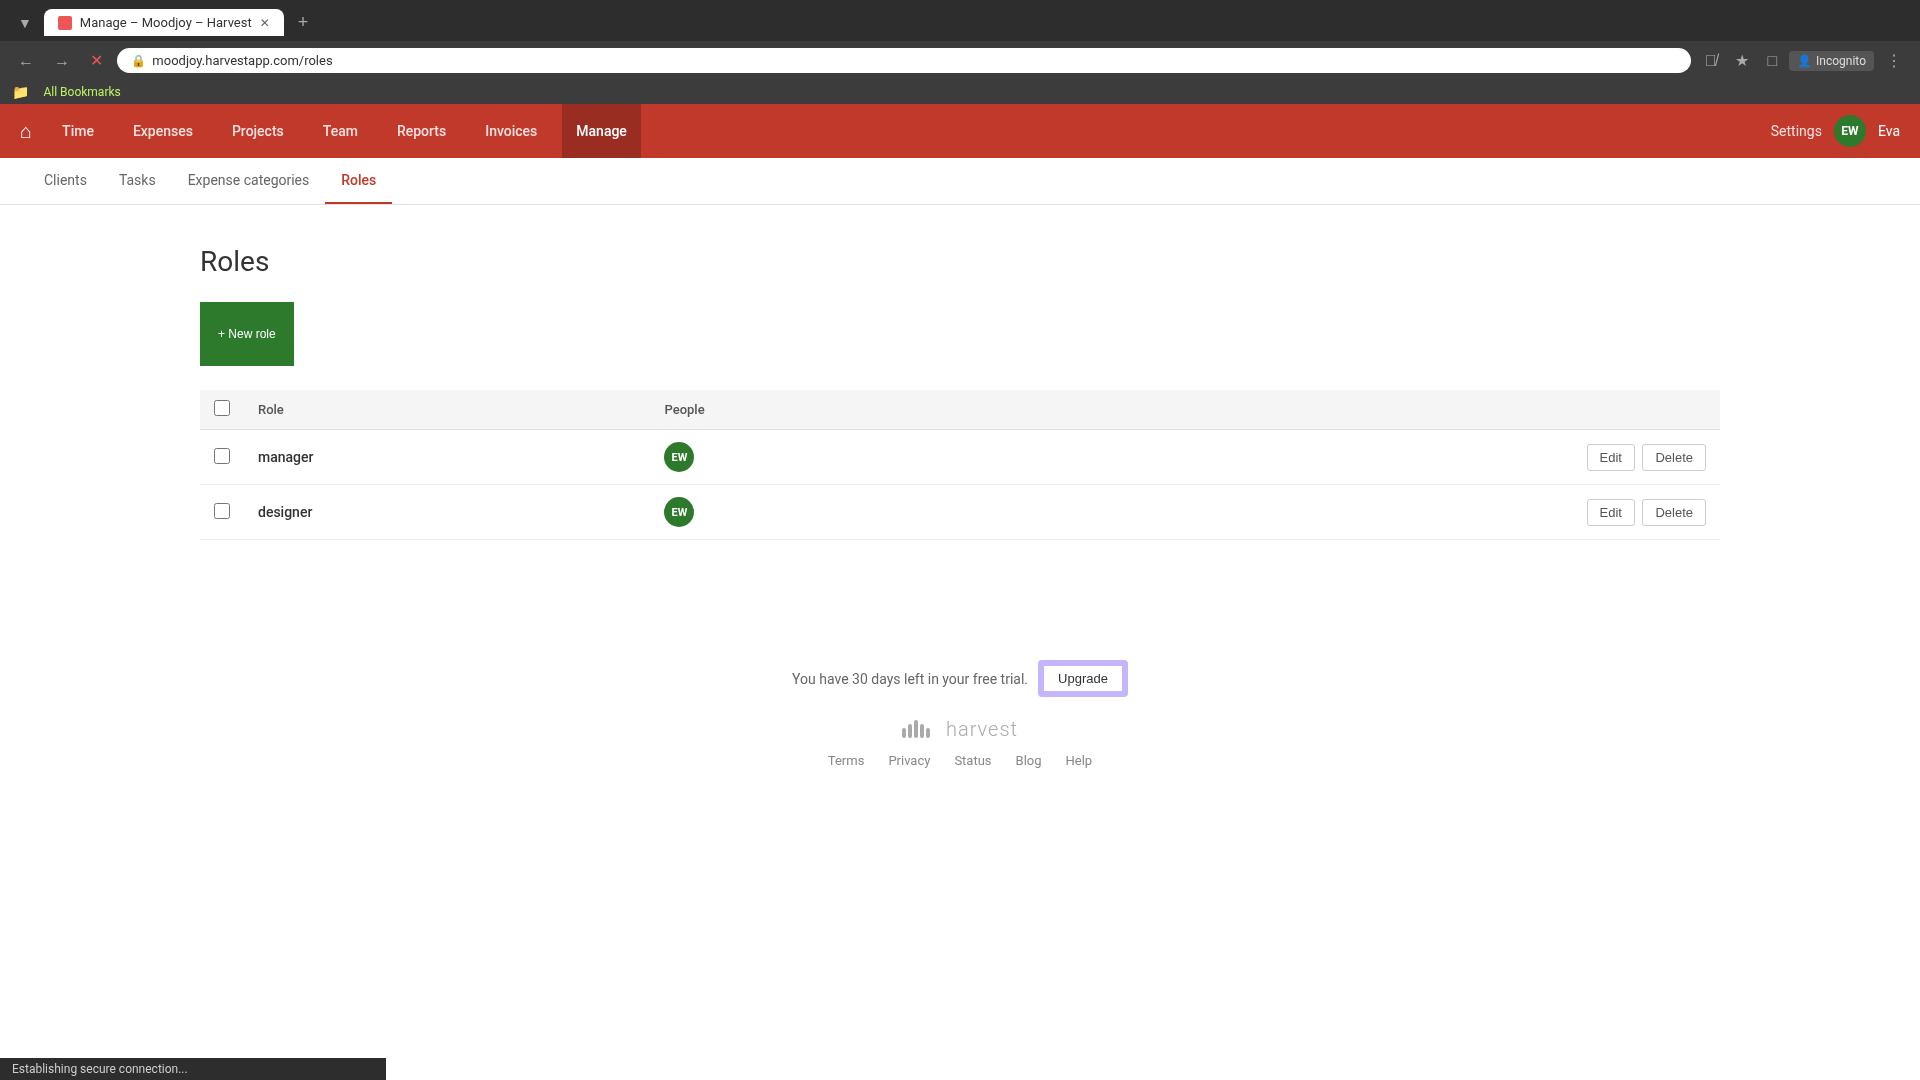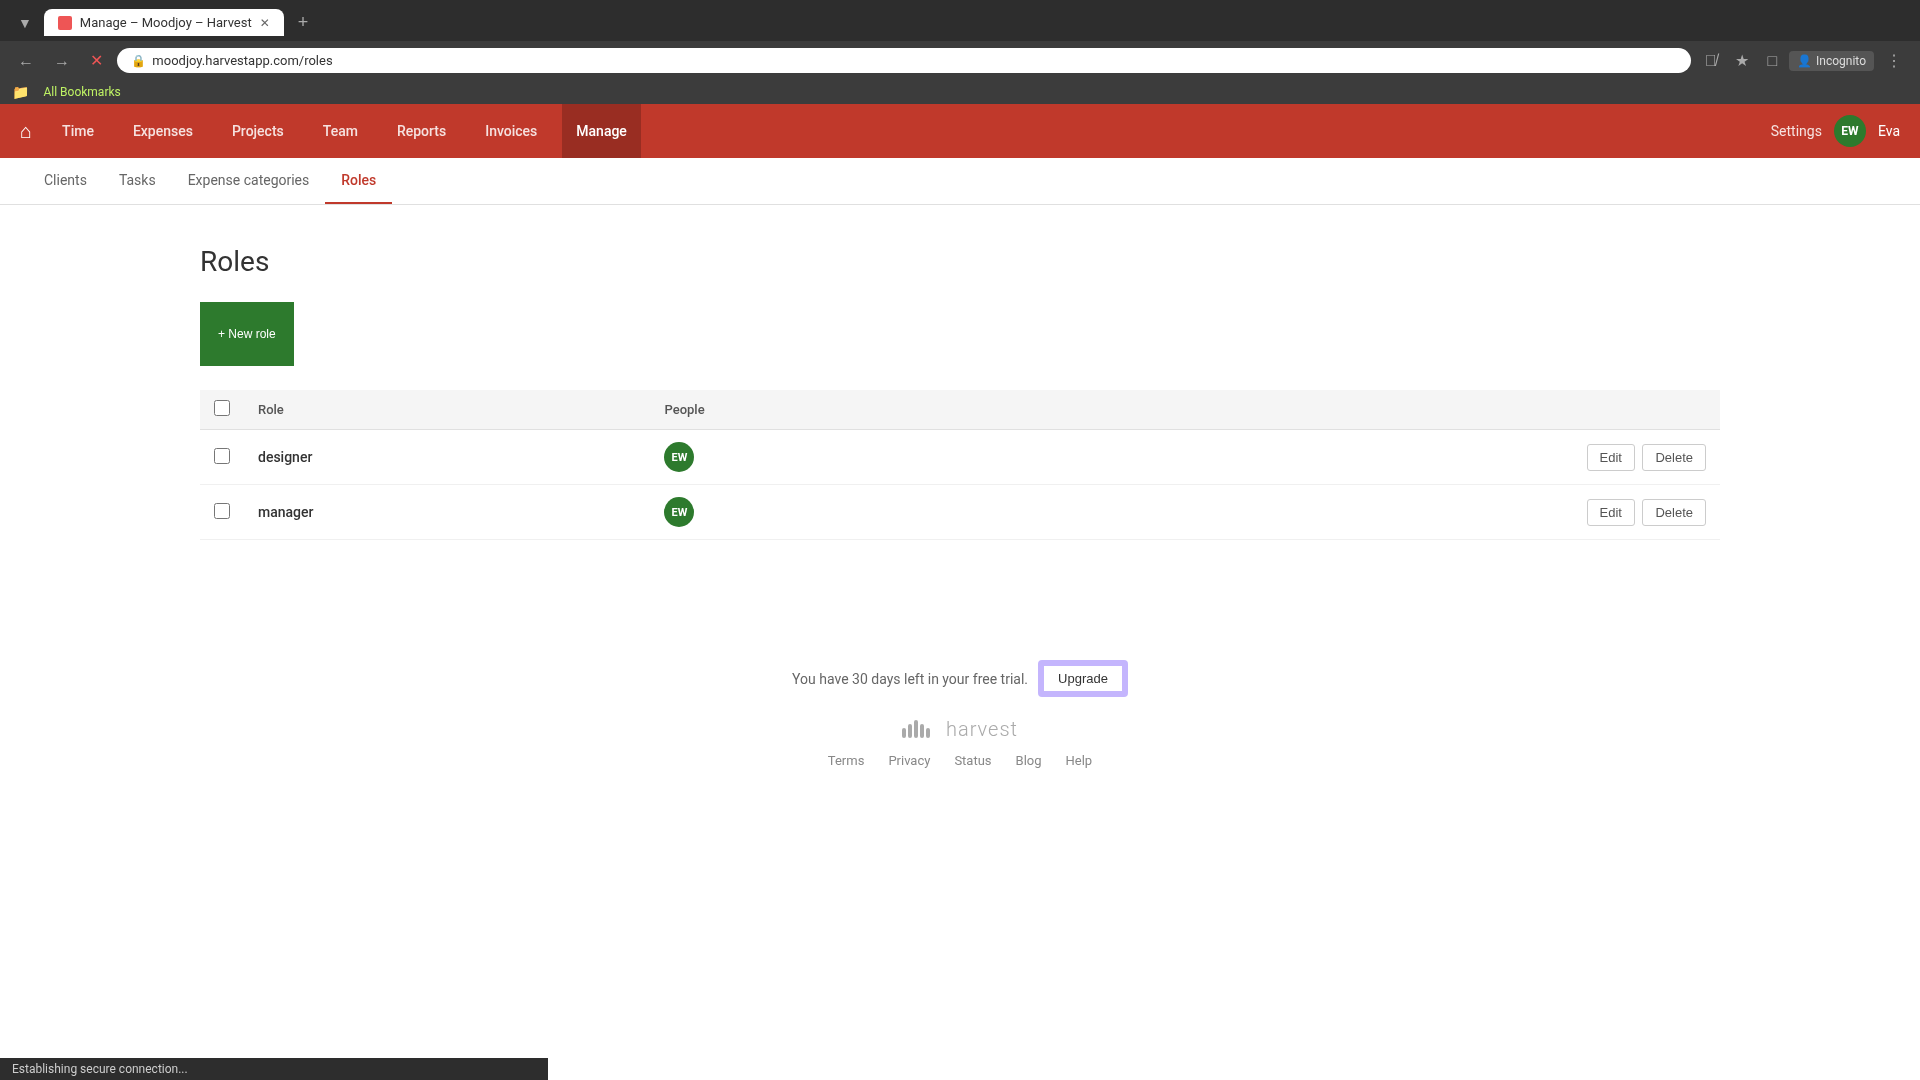--- a/index.html
+++ b/index.html
@@ -61,21 +61,21 @@
     .upgrade-btn { background: #fff; border: 6px solid #c4b5fd; border-radius: 4px; padding: 5px 14px; font-size: 13px; cursor: pointer; color: #333; }
     .harvest-footer { text-align: center; padding: 20px; }
     .harvest-logo { display: flex; align-items: center; justify-content: center; gap: 16px; margin-bottom: 12px; }
     .harvest-logo-bars { display: flex; align-items: flex-end; gap: 2px; }
     .harvest-logo-bar { background: #aaa; border-radius: 2px; }
     .harvest-logo-text { color: #aaa; font-size: 20px; font-weight: 300; letter-spacing: 1px; }
     .footer-links { display: flex; justify-content: center; gap: 24px; }
     .footer-link { color: #888; font-size: 13px; cursor: pointer; text-decoration: none; }
 
     
-    .status-bar { position: fixed; bottom: 0; left: 0; background: #2d2d2d; color: #ccc; font-size: 12px; padding: 4px 12px; width: 548px; }
+    .status-bar { position: fixed; bottom: 0; left: 0; background: #2d2d2d; color: #ccc; font-size: 12px; padding: 4px 12px; width: 386px; }
   </style>
 </head>
 <body>
 
 <div class="browser-chrome">
   <div style="display:flex; align-items:center; gap:6px; padding-bottom:4px;">
     <button class="tab-list-btn">▼</button>
     <div class="browser-tab">
       <div class="tab-icon" style="background:#e55; width:14px; height:14px; border-radius:2px;"></div>
       <span>Manage – Moodjoy – Harvest</span>
@@ -144,32 +144,32 @@
       <tr>
         <th style="width:32px;"><input type="checkbox" class="checkbox" style=""></th>
         <th>Role</th>
         <th>People</th>
         <th></th>
       </tr>
     </thead>
     <tbody id="roles-tbody">
     <tr>
       <td><input type="checkbox" class="checkbox" style=""></td>
-      <td><span class="role-name">designer</span></td>
+      <td><span class="role-name">manager</span></td>
       <td>
         <div class="people-avatar">EW</div>
       </td>
       <td class="actions-cell">
         <button class="action-btn">Edit</button>
         <button class="action-btn">Delete</button>
       </td>
     </tr>
         <tr>
       <td><input type="checkbox" class="checkbox" style=""></td>
-      <td><span class="role-name">manager</span></td>
+      <td><span class="role-name">designer</span></td>
       <td>
         <div class="people-avatar">EW</div>
       </td>
       <td class="actions-cell">
         <button class="action-btn">Edit</button>
         <button class="action-btn">Delete</button>
       </td>
     </tr>
       </tbody>
   </table>

